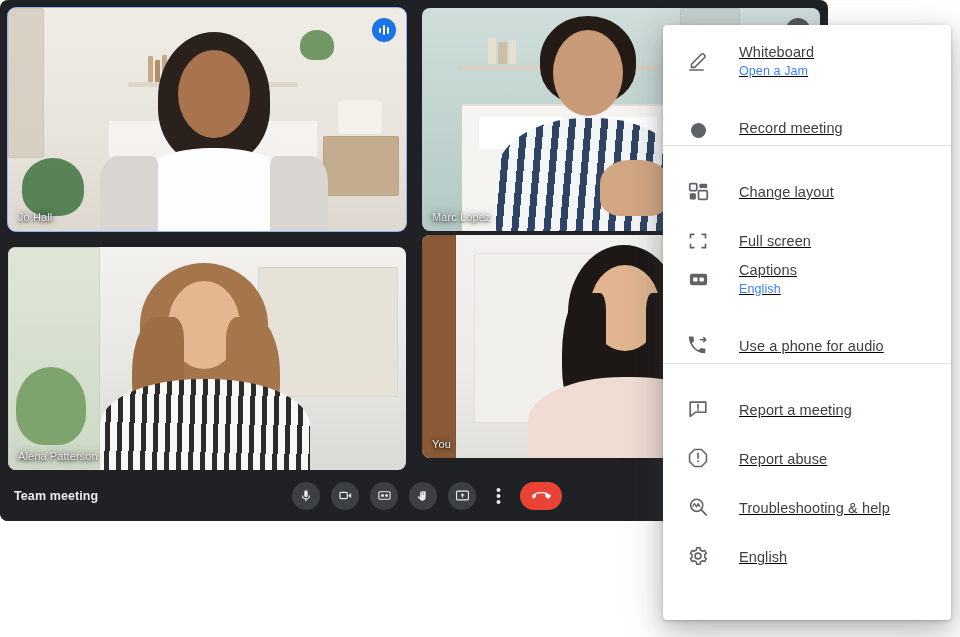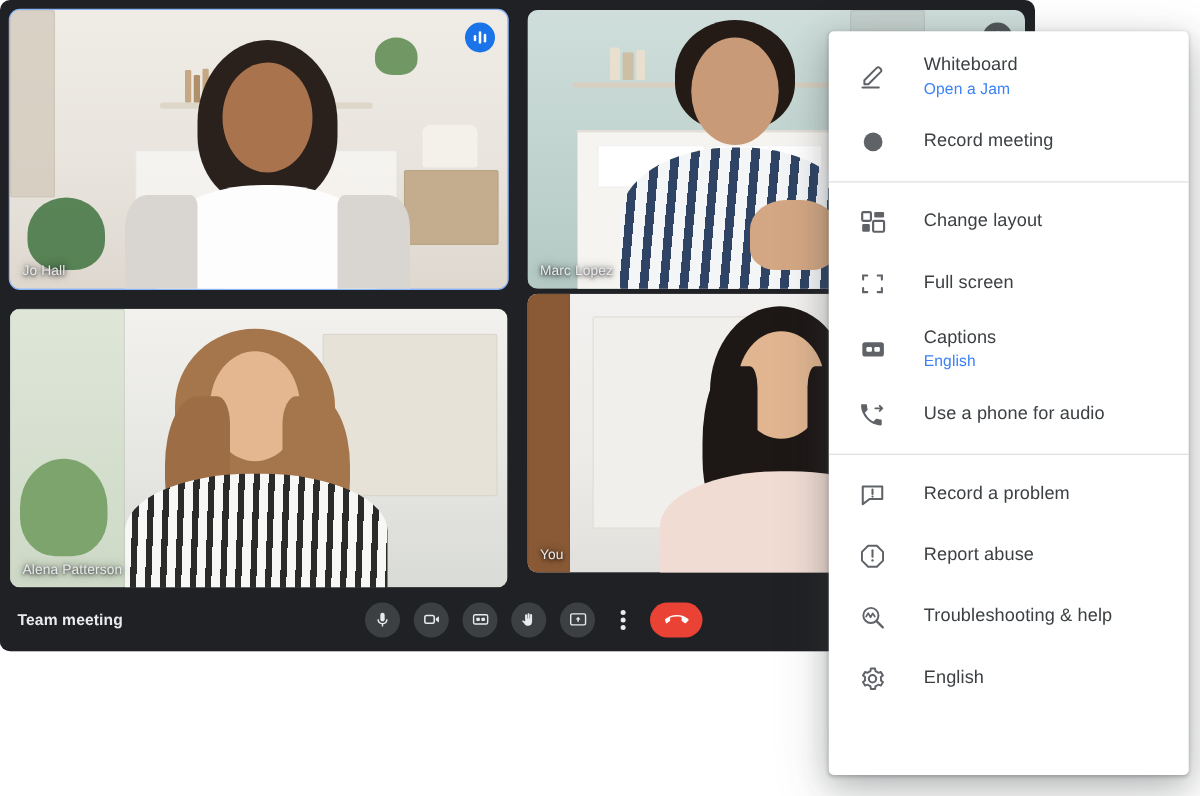--- a/index.html
+++ b/index.html
@@ -100,23 +100,24 @@
 
   
   .menu {
     position: absolute; left: 663px; top: 25px;
     width: 288px; min-height: 595px;
     background: #ffffff;
     border-radius: 4px;
     box-shadow: 0 1px 3px rgba(60,64,67,.30), 0 8px 24px rgba(60,64,67,.28), 0 14px 44px rgba(60,64,67,.18);
     padding: 8px 0 8px 0;
     overflow: hidden;
+    text-decoration: underline;
   }
   .menu-item {
-    display: flex; align-items: center;
+    display: flex; align-items: flex-end;
     height: 49px; padding: 0 16px 0 22px;
     cursor: pointer; position: relative;
   }
   .menu-item.two-line { height: 56px; align-items: center; }
   .mi-icon { width: 26px; min-width:26px; display:flex; align-items:center; justify-content:center; margin-right: 28px; color:#5f6368; }
   .mi-text { display:flex; flex-direction:column; justify-content:center; }
   .mi-label { font-size: 14.5px; color: #3c4043; line-height: 19px; letter-spacing:.1px; }
   .mi-sub { font-size: 12.5px; color: #3b82f6; line-height: 17px; margin-top:1px; letter-spacing:.1px; }
   .menu-divider { height: 1px; background: #e0e0e0; margin: 7px 0; }
 
@@ -371,21 +372,21 @@
 
     <div class="menu-item">
       <span class="mi-icon">
         <svg width="22" height="22" viewBox="0 0 24 24" aria-hidden="true">
           <path d="M3.5 4.5h17v11h-11l-6 4.5z" fill="none" stroke="#5f6368" stroke-width="1.8" stroke-linejoin="round"></path>
           <path d="M12 7.2v4" stroke="#5f6368" stroke-width="1.8" stroke-linecap="round"></path>
           <circle cx="12" cy="13.4" r="1" fill="#5f6368"></circle>
         </svg>
       </span>
       <span class="mi-text">
-        <span class="mi-label">Record a problem</span>
+        <span class="mi-label">Report a meeting</span>
       </span>
     </div>
 
     <div class="menu-item">
       <span class="mi-icon">
         <svg width="22" height="22" viewBox="0 0 24 24" aria-hidden="true">
           <path d="M8.2 2.8h7.6l5.4 5.4v7.6l-5.4 5.4H8.2L2.8 15.8V8.2z" fill="none" stroke="#5f6368" stroke-width="1.7" stroke-linejoin="round"></path>
           <path d="M12 6.8v5.6" stroke="#5f6368" stroke-width="1.8" stroke-linecap="round"></path>
           <circle cx="12" cy="15.6" r="1.05" fill="#5f6368"></circle>
         </svg>

